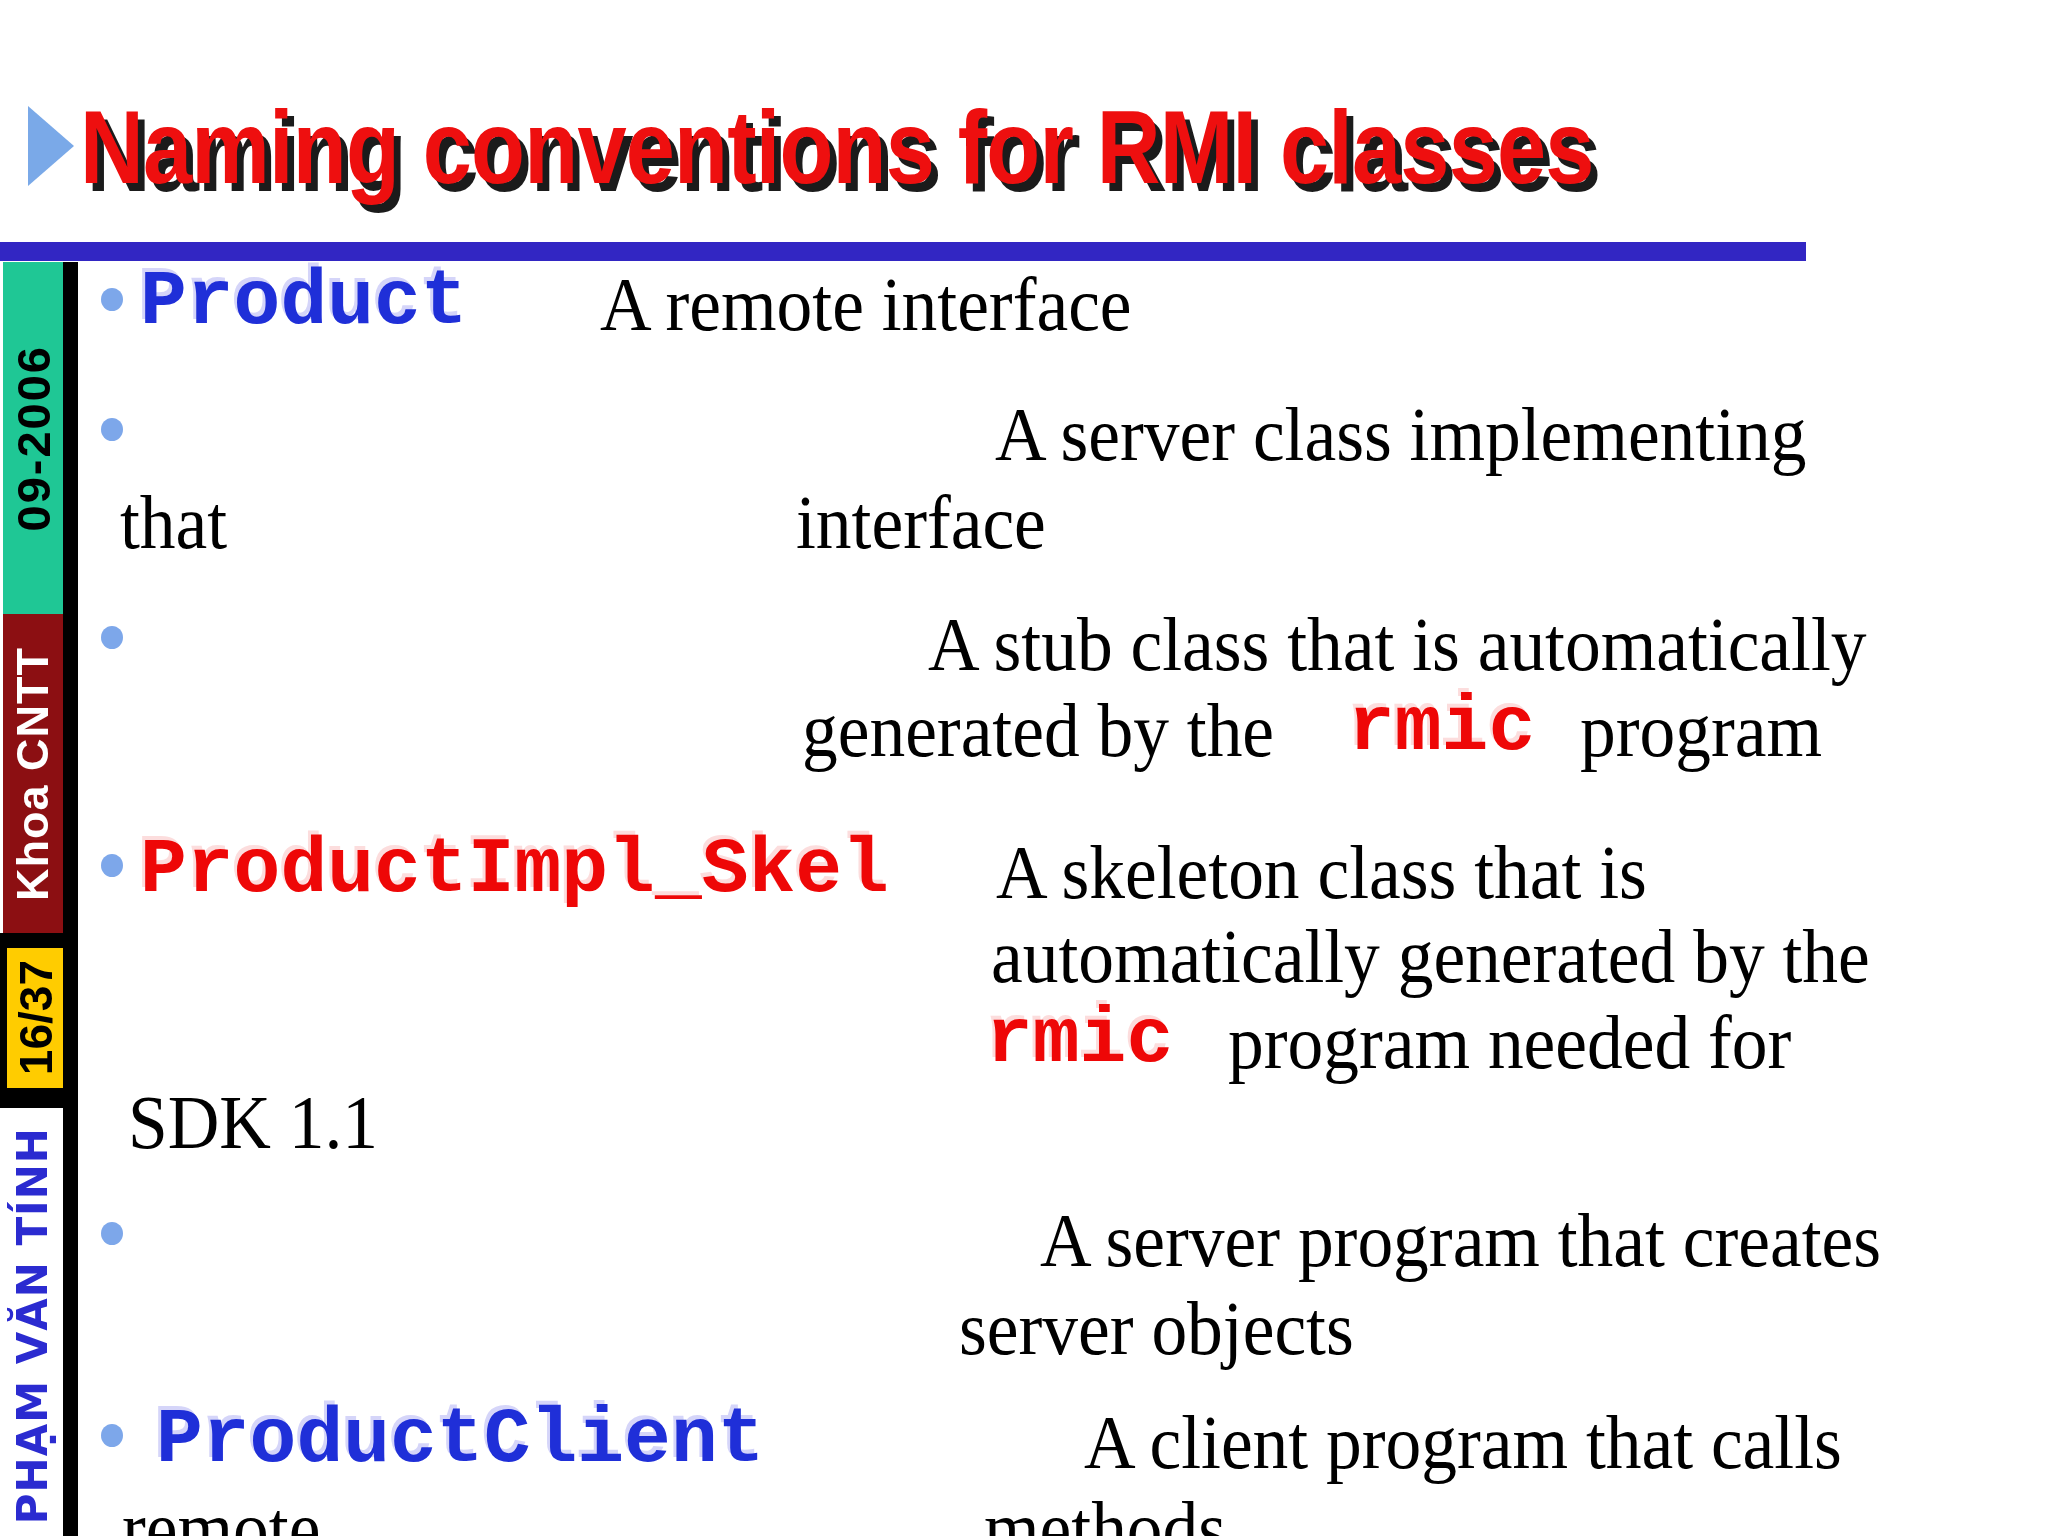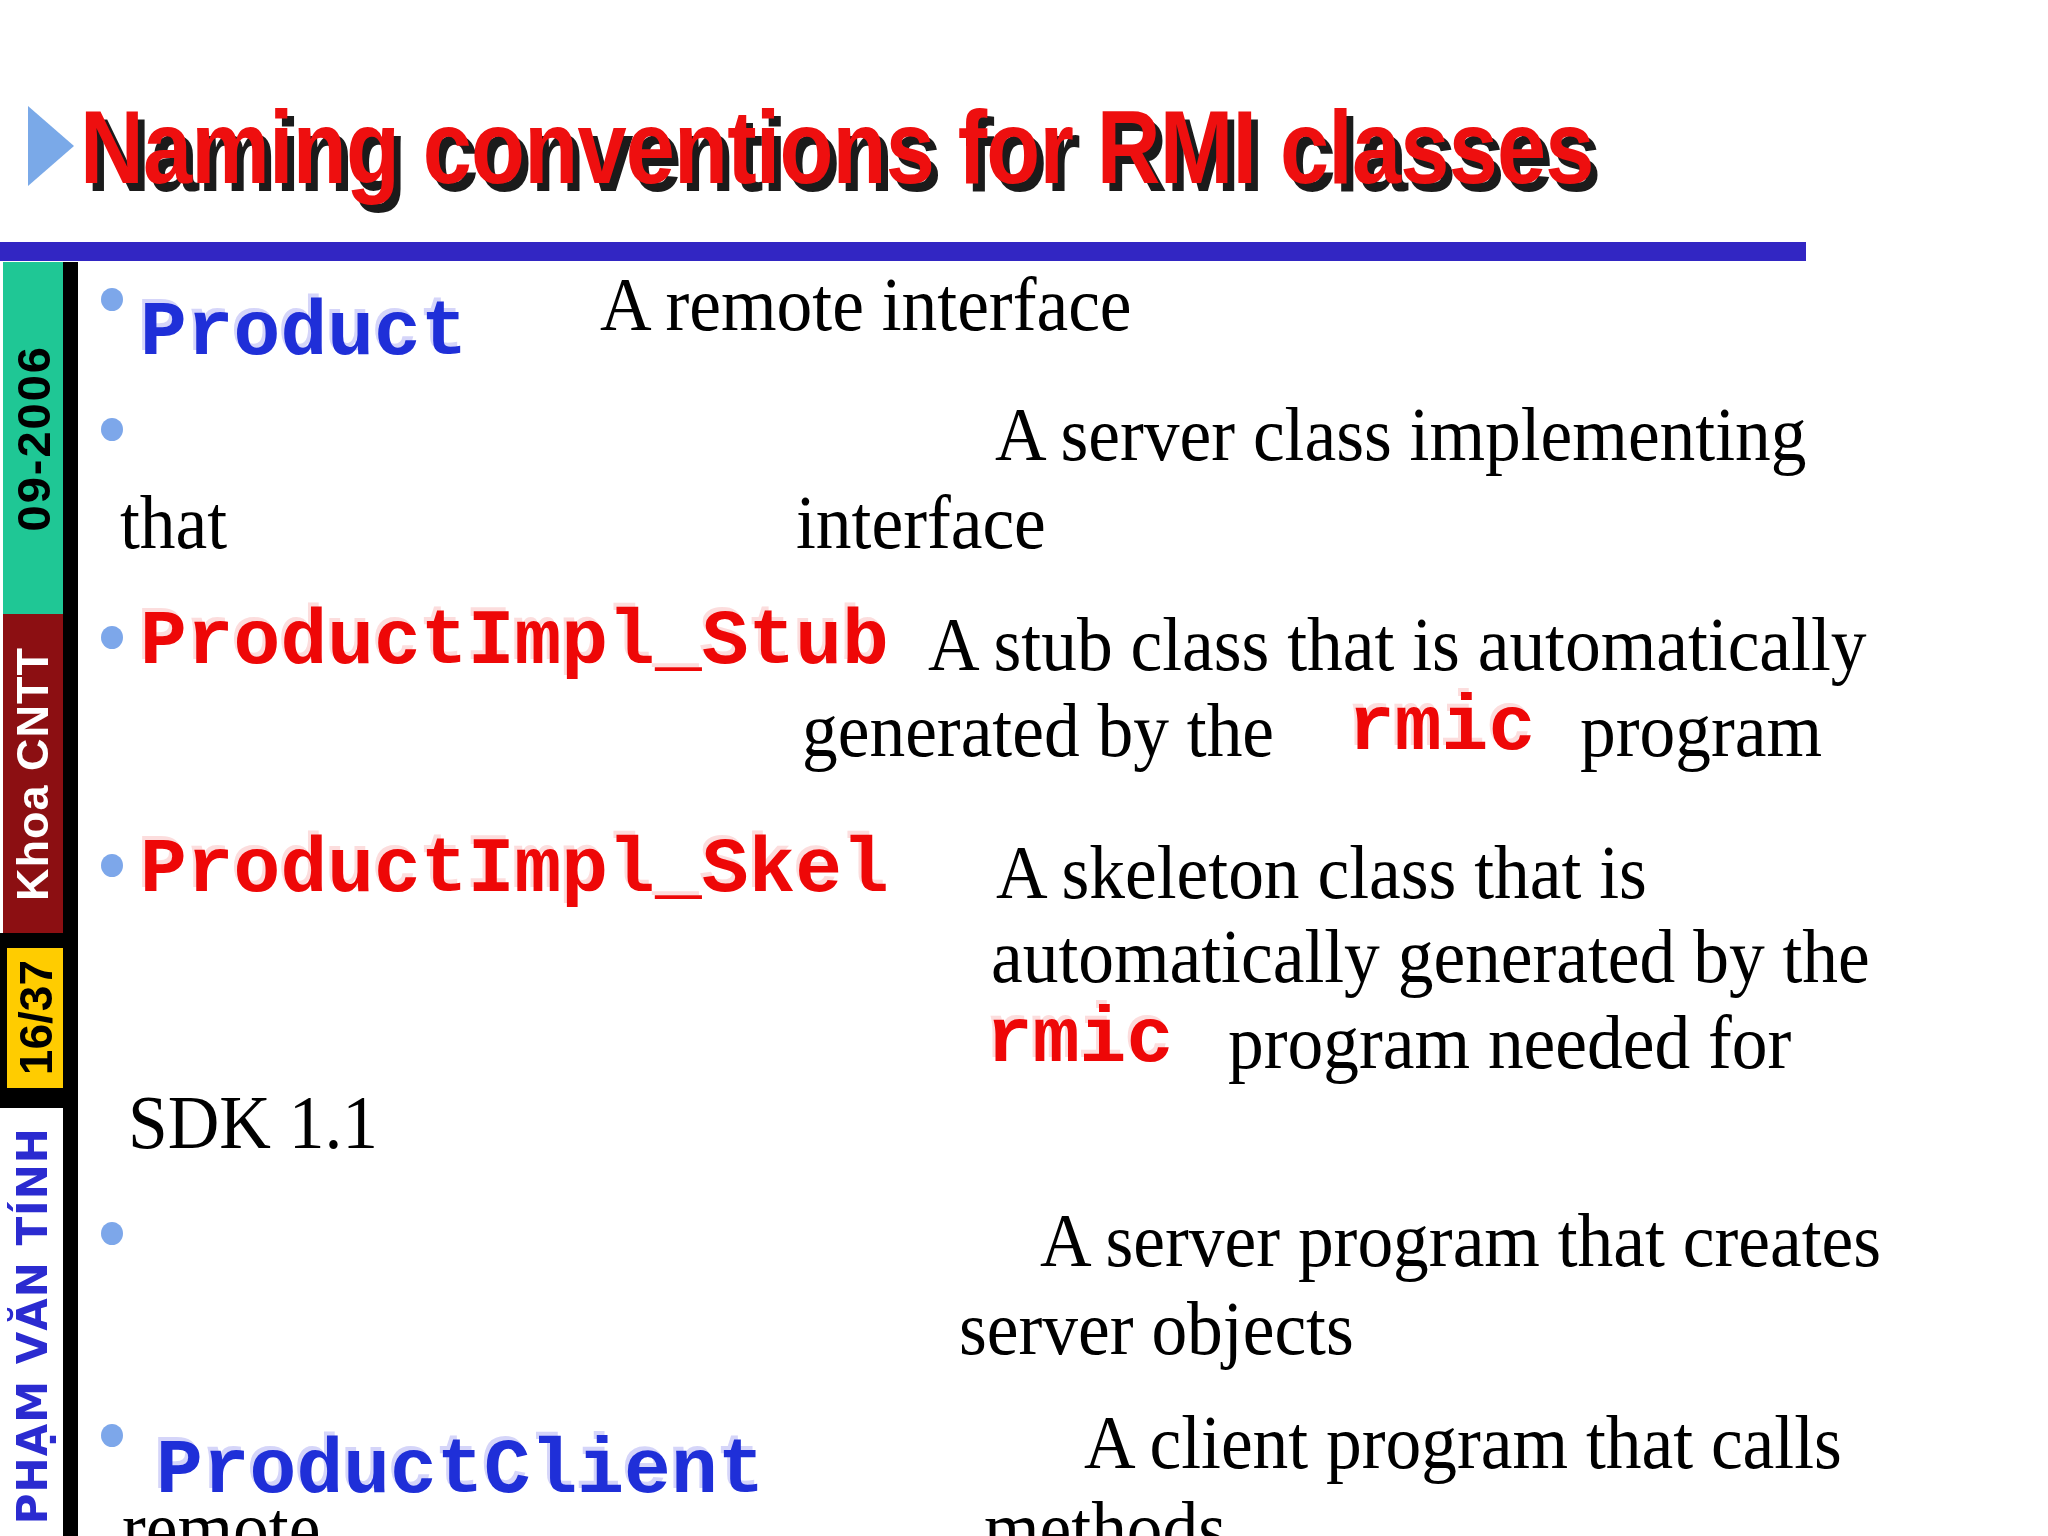--- a/index.html
+++ b/index.html
@@ -58,21 +58,21 @@
   .txt{position:absolute; white-space:nowrap;}
   .mono{
     font-family:"Liberation Mono", monospace; font-weight:bold;
     font-size:78px; line-height:84px;
   }
   .serif{
     font-family:"Liberation Serif", serif;
     font-size:76px; line-height:84px; color:var(--body_black);
     transform:scaleX(.94); transform-origin:0 0;
   }
-  .cblue{color:var(--class_blue); text-shadow:-3px -4px 0 rgba(150,150,240,.40);margin-top:31px;}
+  .cblue{color:var(--class_blue); text-shadow:-3px -4px 0 rgba(150,150,240,.40);}
   .cred{color:var(--class_red); text-shadow:-3px -4px 0 rgba(248,180,180,.45);}
 </style>
 </head>
 <body>
 
 <div class="slide">
 
   <div class="title-arrow"></div>
   <div class="page-title">Naming conventions for RMI classes</div>
   <div class="title-rule"></div>
@@ -96,21 +96,20 @@
   <div class="dot" style="top:288px"></div>
   <div class="txt mono cblue" style="left:140px; top:260px">Product</div>
   <div class="txt serif" style="left:600px; top:262px">A remote interface</div>
 
   <div class="dot" style="top:418px"></div>
   <div class="txt serif" style="left:995px; top:392px">A server class implementing</div>
   <div class="txt serif" style="left:120px; top:480px">that</div>
   <div class="txt serif" style="left:796px; top:480px">interface</div>
 
   <div class="dot" style="top:626px"></div>
-  <div class="txt mono cred" style="left:140px; top:600px">ProductImpl_Stub</div>
   <div class="txt serif" style="left:928px; top:602px">A stub class that is automatically</div>
   <div class="txt serif" style="left:802px; top:688px">generated by the</div>
   <div class="txt mono cred" style="left:1348px; top:686px">rmic</div>
   <div class="txt serif" style="left:1580px; top:688px">program</div>
 
   <div class="dot" style="top:854px"></div>
   <div class="txt mono cred" style="left:140px; top:828px">ProductImpl_Skel</div>
   <div class="txt serif" style="left:996px; top:830px">A skeleton class that is</div>
   <div class="txt serif" style="left:991px; top:914px">automatically generated by the</div>
   <div class="txt mono cred" style="left:986px; top:998px">rmic</div>

